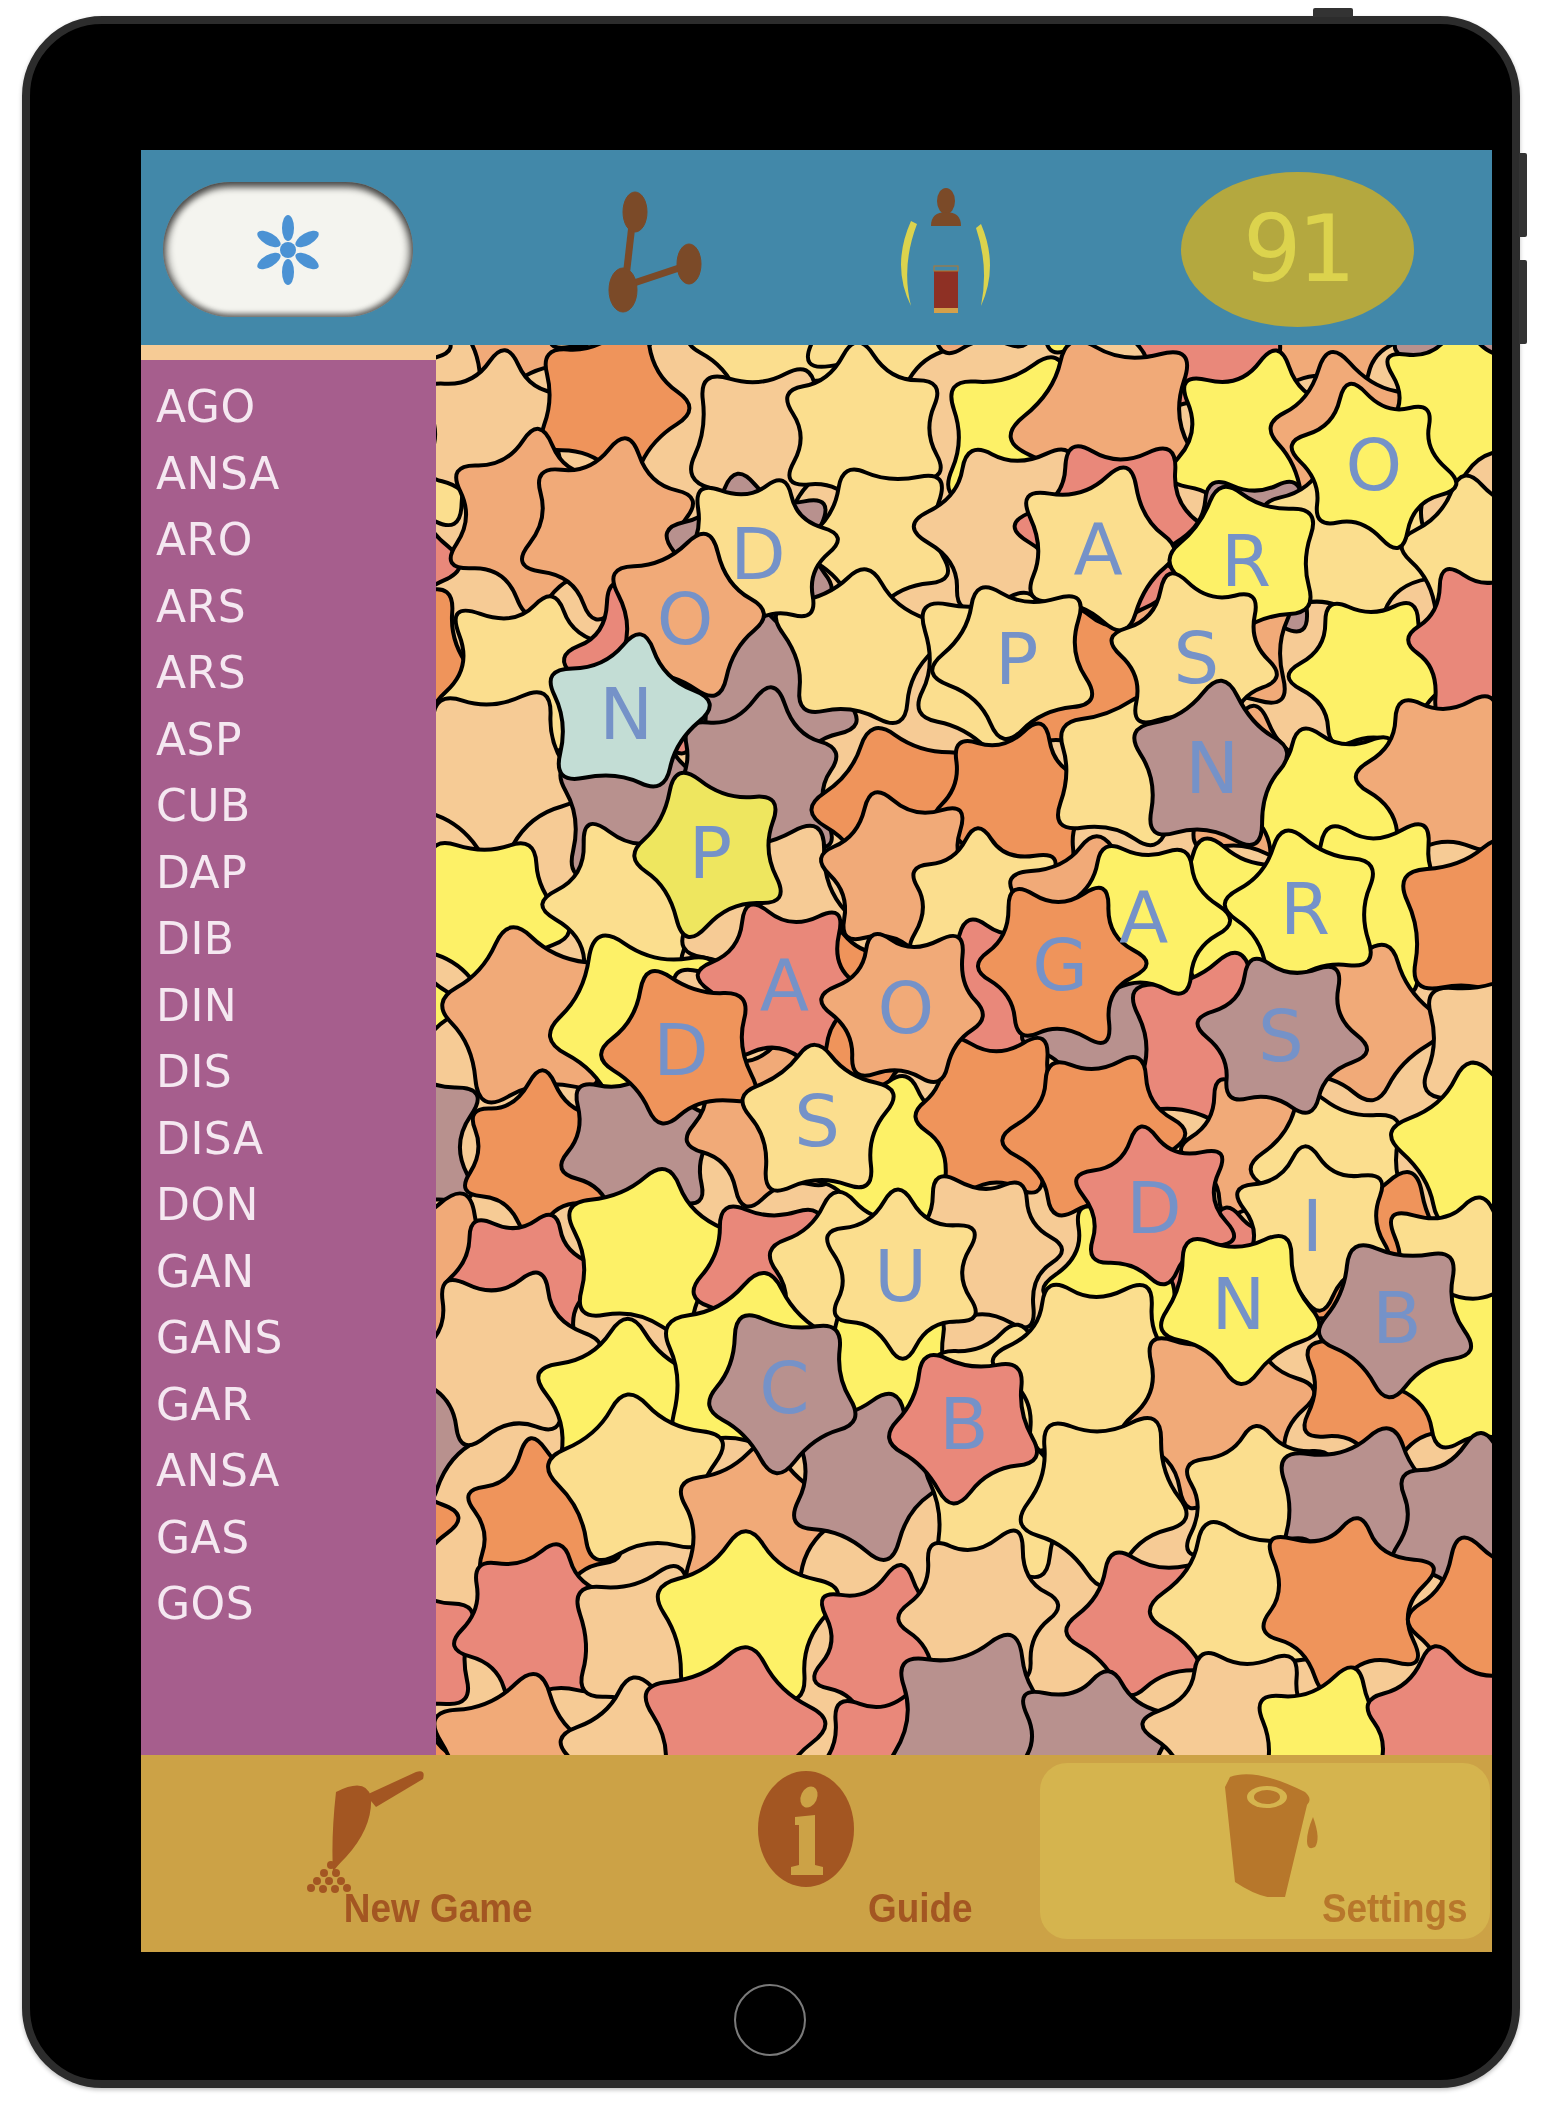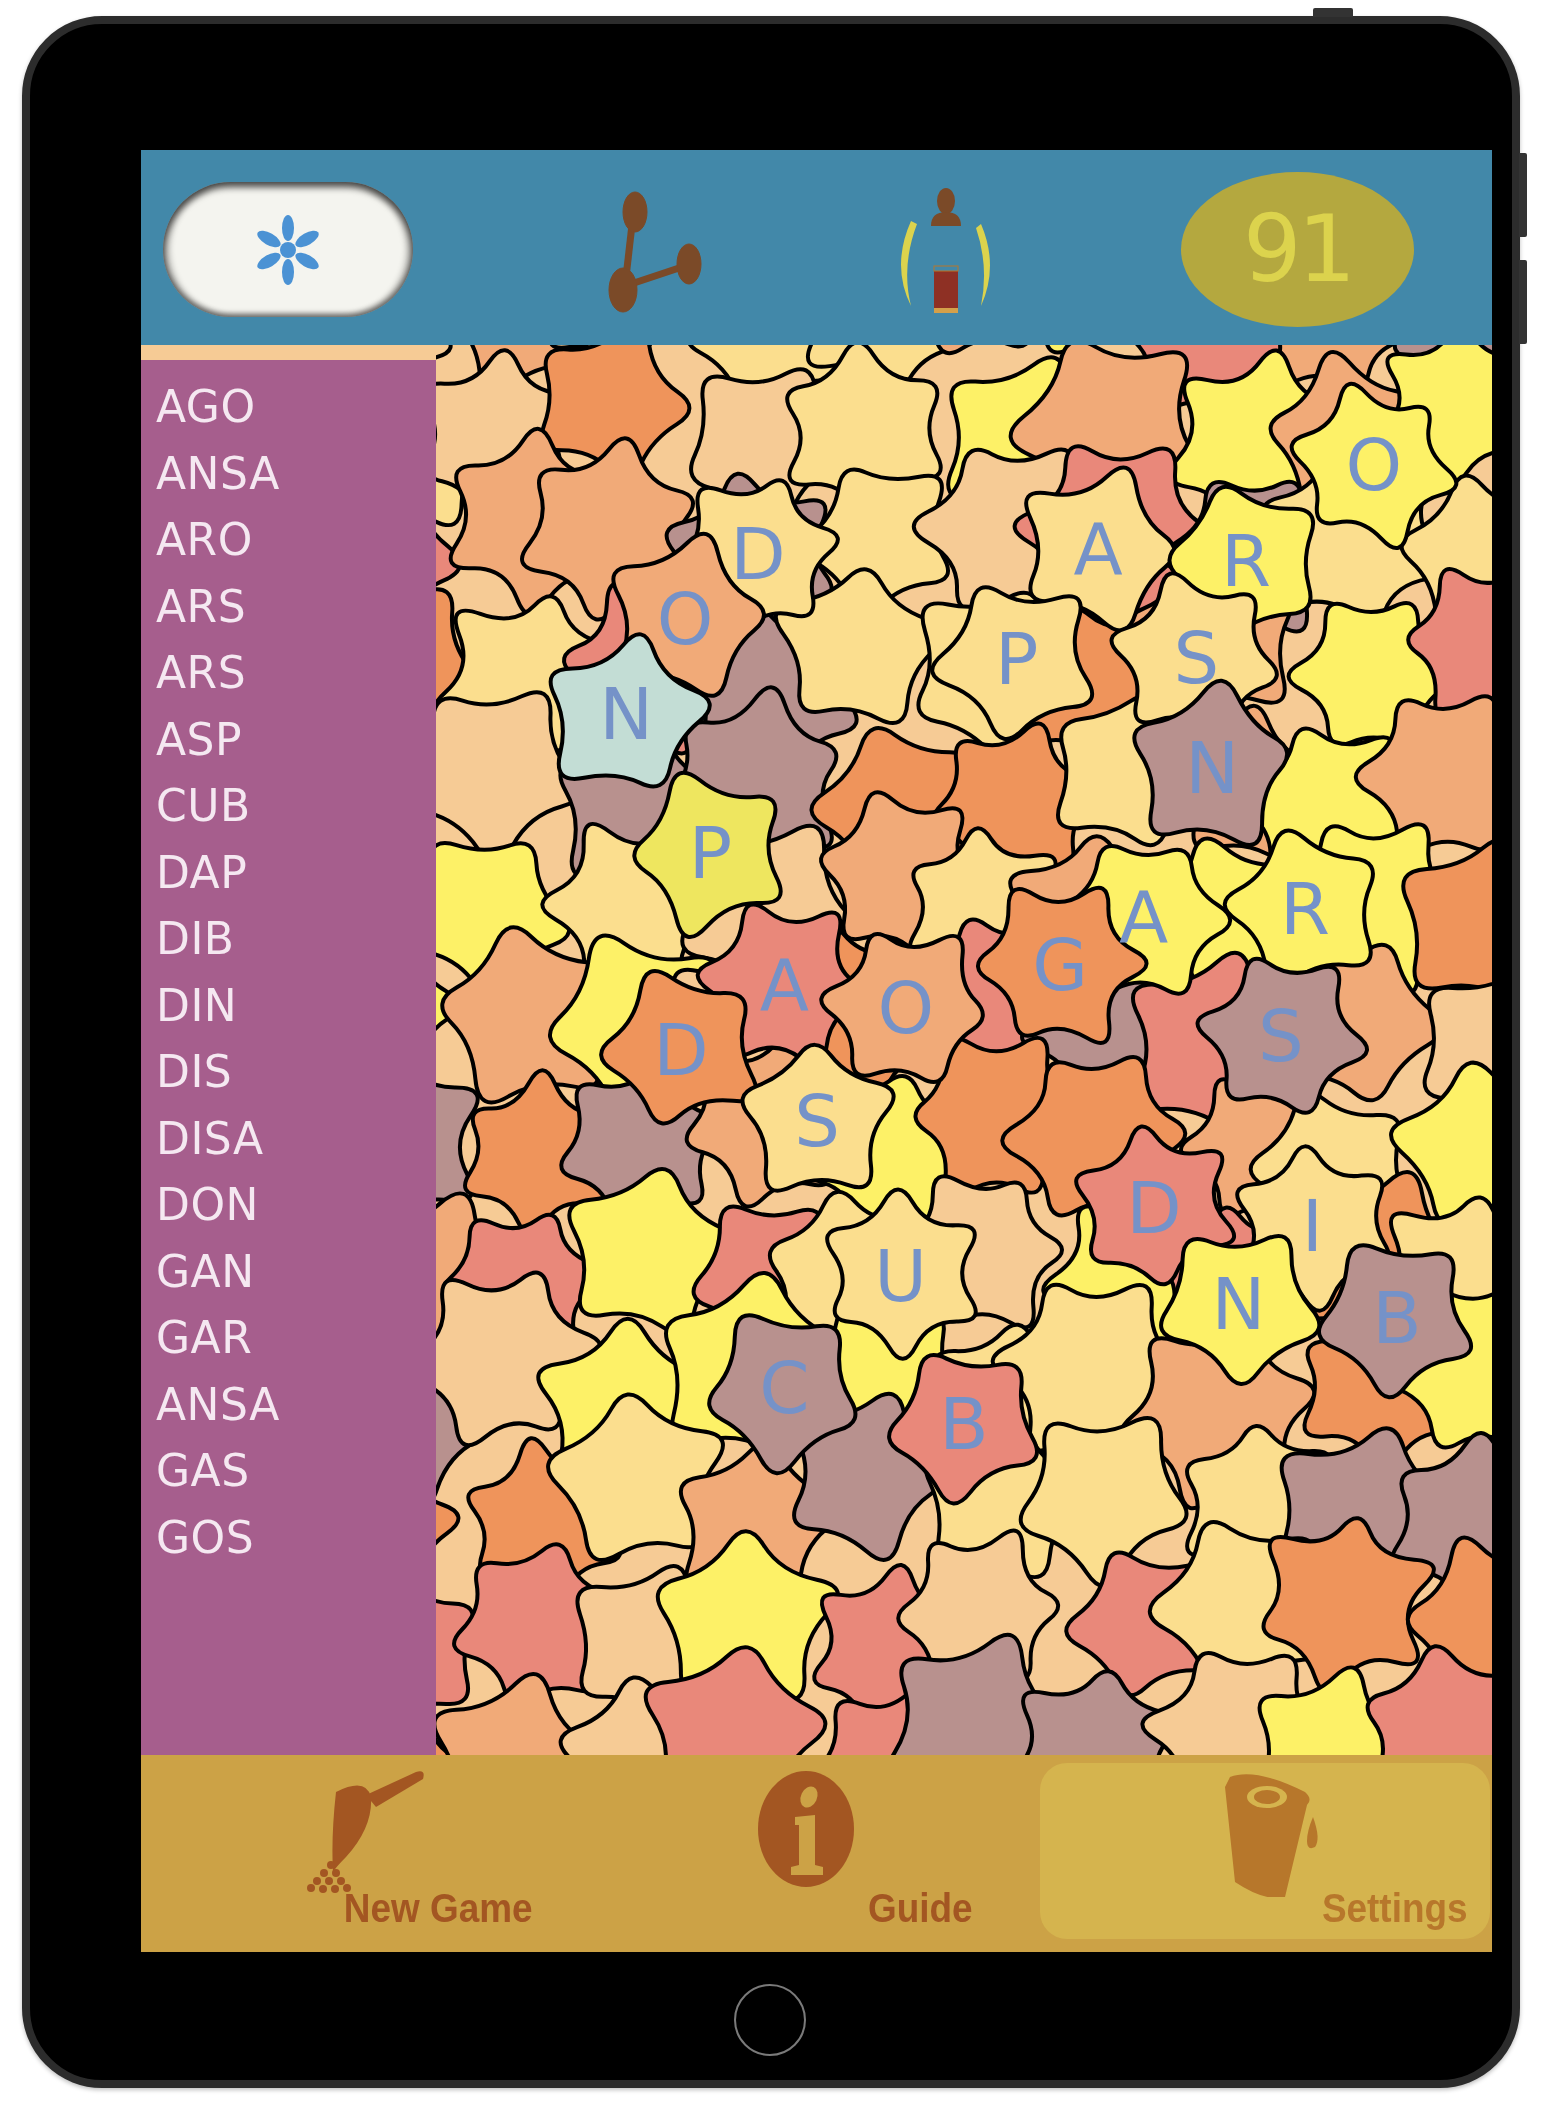--- a/index.html
+++ b/index.html
@@ -109,20 +109,21 @@
         <div class="word">ARS</div>
         <div class="word">ASP</div>
         <div class="word">CUB</div>
         <div class="word">DAP</div>
         <div class="word">DIB</div>
         <div class="word">DIN</div>
         <div class="word">DIS</div>
         <div class="word">DISA</div>
         <div class="word">DON</div>
         <div class="word">GAN</div>
+        <div class="word">GANS</div>
         <div class="word">GAR</div>
         <div class="word">ANSA</div>
         <div class="word">GAS</div>
         <div class="word">GOS</div>
       </div>
   </div>
 
   <div class="board">
     <svg class="pieces" id="pieces-svg" width="1056" height="1410" viewBox="0 0 1056 1410">
         <path d="M-135.9 -43.0 Q-112.4 -52.6 -106.6 -80.3 Q-100.7 -108.1 -79.7 -88.4 Q-58.7 -68.7 -32.0 -77.9 Q-5.3 -87.1 -11.1 -59.7 Q-16.9 -32.2 5.1 -13.4 Q27.2 5.5 -1.8 12.9 Q-30.7 20.3 -36.0 46.5 Q-41.2 72.6 -61.4 56.6 Q-81.5 40.6 -108.2 49.2 Q-134.8 57.8 -126.7 29.5 Q-118.6 1.2 -139.0 -16.1 Q-159.3 -33.4 -135.9 -43.0 Z" fill="#F6CB95" stroke="#000" stroke-width="4" stroke-linejoin="round"></path>

